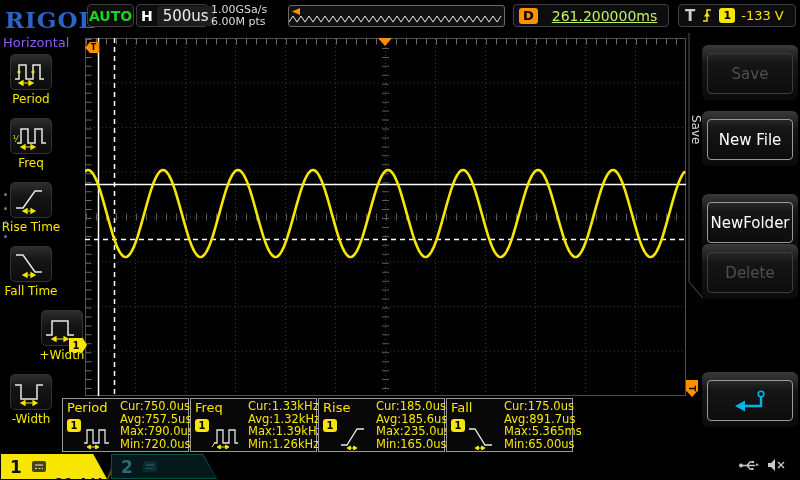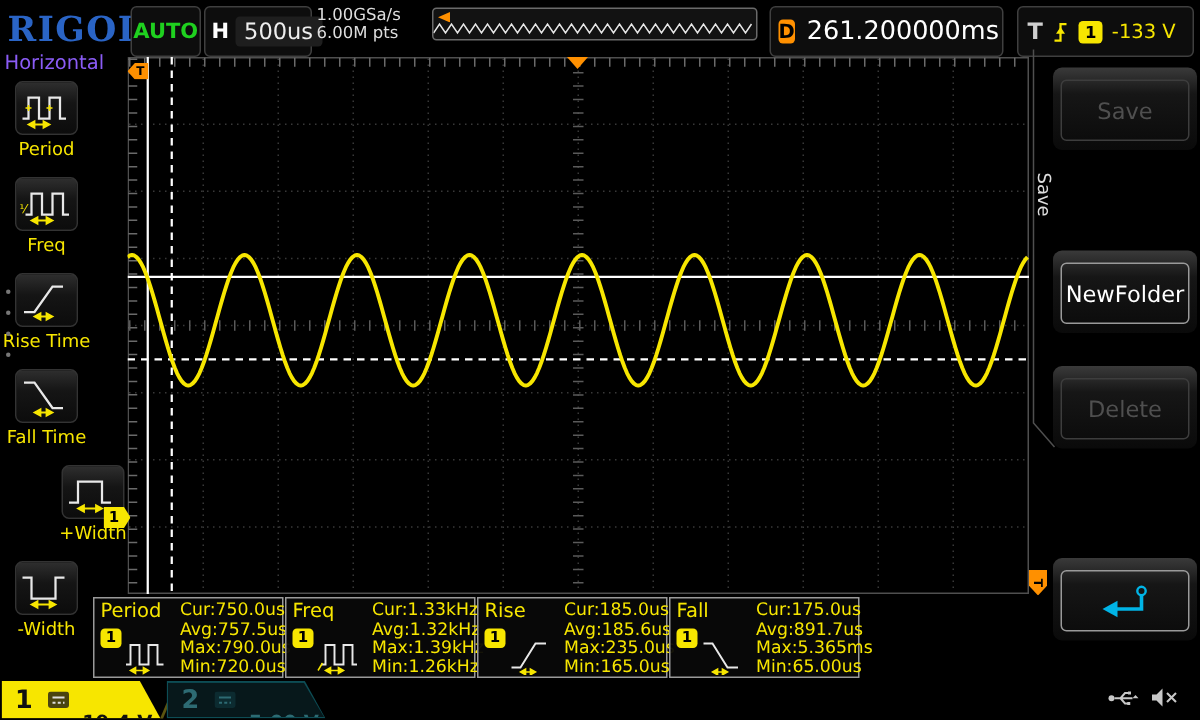--- a/index.html
+++ b/index.html
@@ -1,36 +1,36 @@
 <!DOCTYPE html>
 <html><head>
 <meta charset="utf-8">
 <style>
   html,body{margin:0;padding:0;background:#222;}
   .scope{position:relative;width:800px;height:480px;background:#000;overflow:hidden;
          font-family:"DejaVu Sans","Liberation Sans",sans-serif;}
   
   .logo{position:absolute;left:5px;top:6px;font-family:"DejaVu Serif","Liberation Serif",serif;
         font-weight:700;font-size:23px;color:#2a64c5;letter-spacing:1px;}
-  .badge-box{position:absolute;top:4px;height:34px;border:1px solid #3f3f3f;border-radius:4px;
+  .badge-box{position:absolute;top:4px;height:23px;border:1px solid #3f3f3f;border-radius:4px;
              background:#0d0d0d;display:flex;align-items:center;box-sizing:border-box;}
   .auto-badge{left:87px;width:47px;justify-content:center;color:#1fd01f;font-weight:700;font-size:14px;}
   .h-box{left:136px;width:72px;padding:0 4px;gap:4px;}
   .h-label{color:#fff;font-weight:700;font-size:14px;}
   .h-value{background:#1e1e1e;border-radius:3px;color:#eee;font-size:15px;padding:1px 6px;}
   .acq{position:absolute;left:211px;top:4px;color:#ddd;font-size:11px;line-height:12px;}
   .preview{position:absolute;left:288px;top:5px;width:217px;height:22px;border:1px solid #6a6a6a;
            border-radius:3px;background:#121212;box-sizing:border-box;}
   .preview svg{position:absolute;left:0;top:0;}
   .preview-marker{position:absolute;left:3px;top:2px;width:8px;height:7px;background:#ff9000;
                   clip-path:polygon(100% 0,100% 100%,0 50%);}
   .d-box{left:513px;width:156px;padding:0 5px;gap:8px;}
   .d-badge{background:#ff9000;border-radius:3px;width:19px;height:16px;color:#000;font-weight:700;
            font-size:13px;display:flex;align-items:center;justify-content:center;}
-  .d-value{color:#ffffff;font-size:17px;flex:1;text-align:center;}
+  .d-value{color:#bef264;font-size:14px;flex:1;text-align:center;text-decoration:underline;}
   .t-box{left:678px;width:118px;padding:0 6px;gap:6px;}
   .t-label{color:#cfcfcf;font-weight:700;font-size:15px;}
   .src-badge{background:#f7e600;border-radius:3px;width:16px;height:15px;color:#000;font-weight:700;
              font-size:11px;display:flex;align-items:center;justify-content:center;}
   .t-value{color:#f7e600;font-size:13px;}
   
   .left-menu{position:absolute;left:0;top:32px;width:62px;height:423px;}
   .lm-title{color:#8b5cf6;font-size:13px;padding:3px 0 0 3px;}
   .lm-item{position:absolute;left:0;width:62px;text-align:center;cursor:pointer;}
   .lm-btn{margin:0 auto;width:42px;height:36px;border-radius:5px;border:1px solid #333;
@@ -253,21 +253,24 @@
 
   <div class="right-menu">
     <svg width="20" height="421" style="position:absolute;left:0;top:0;">
       <path d="M1,1 V250 L15,266" fill="none" stroke="#4f4f4f"></path>
     </svg>
     <div class="rm-tab">Save</div>
 
     <div class="menu-btn disabled" style="top:13px;">
       <div class="menu-btn-inner">Save</div>
     </div>
-    <div class="menu-btn" style="top:135px;">
+    <div class="menu-btn" style="top:79px;">
+      <div class="menu-btn-inner">New File</div>
+    </div>
+    <div class="menu-btn" style="top:162px;">
       <div class="menu-btn-inner">NewFolder</div>
     </div>
     <div class="menu-btn disabled" style="top:212px;">
       <div class="menu-btn-inner">Delete</div>
     </div>
     <div class="menu-btn" style="top:340px;">
       <div class="menu-btn-inner">
         <svg width="44" height="26">
           <circle cx="33" cy="6" r="2.8" fill="none" stroke="#00b4e6" stroke-width="1.6"></circle>
           <path d="M33,9 V18 H15" fill="none" stroke="#00b4e6" stroke-width="2.4"></path>

